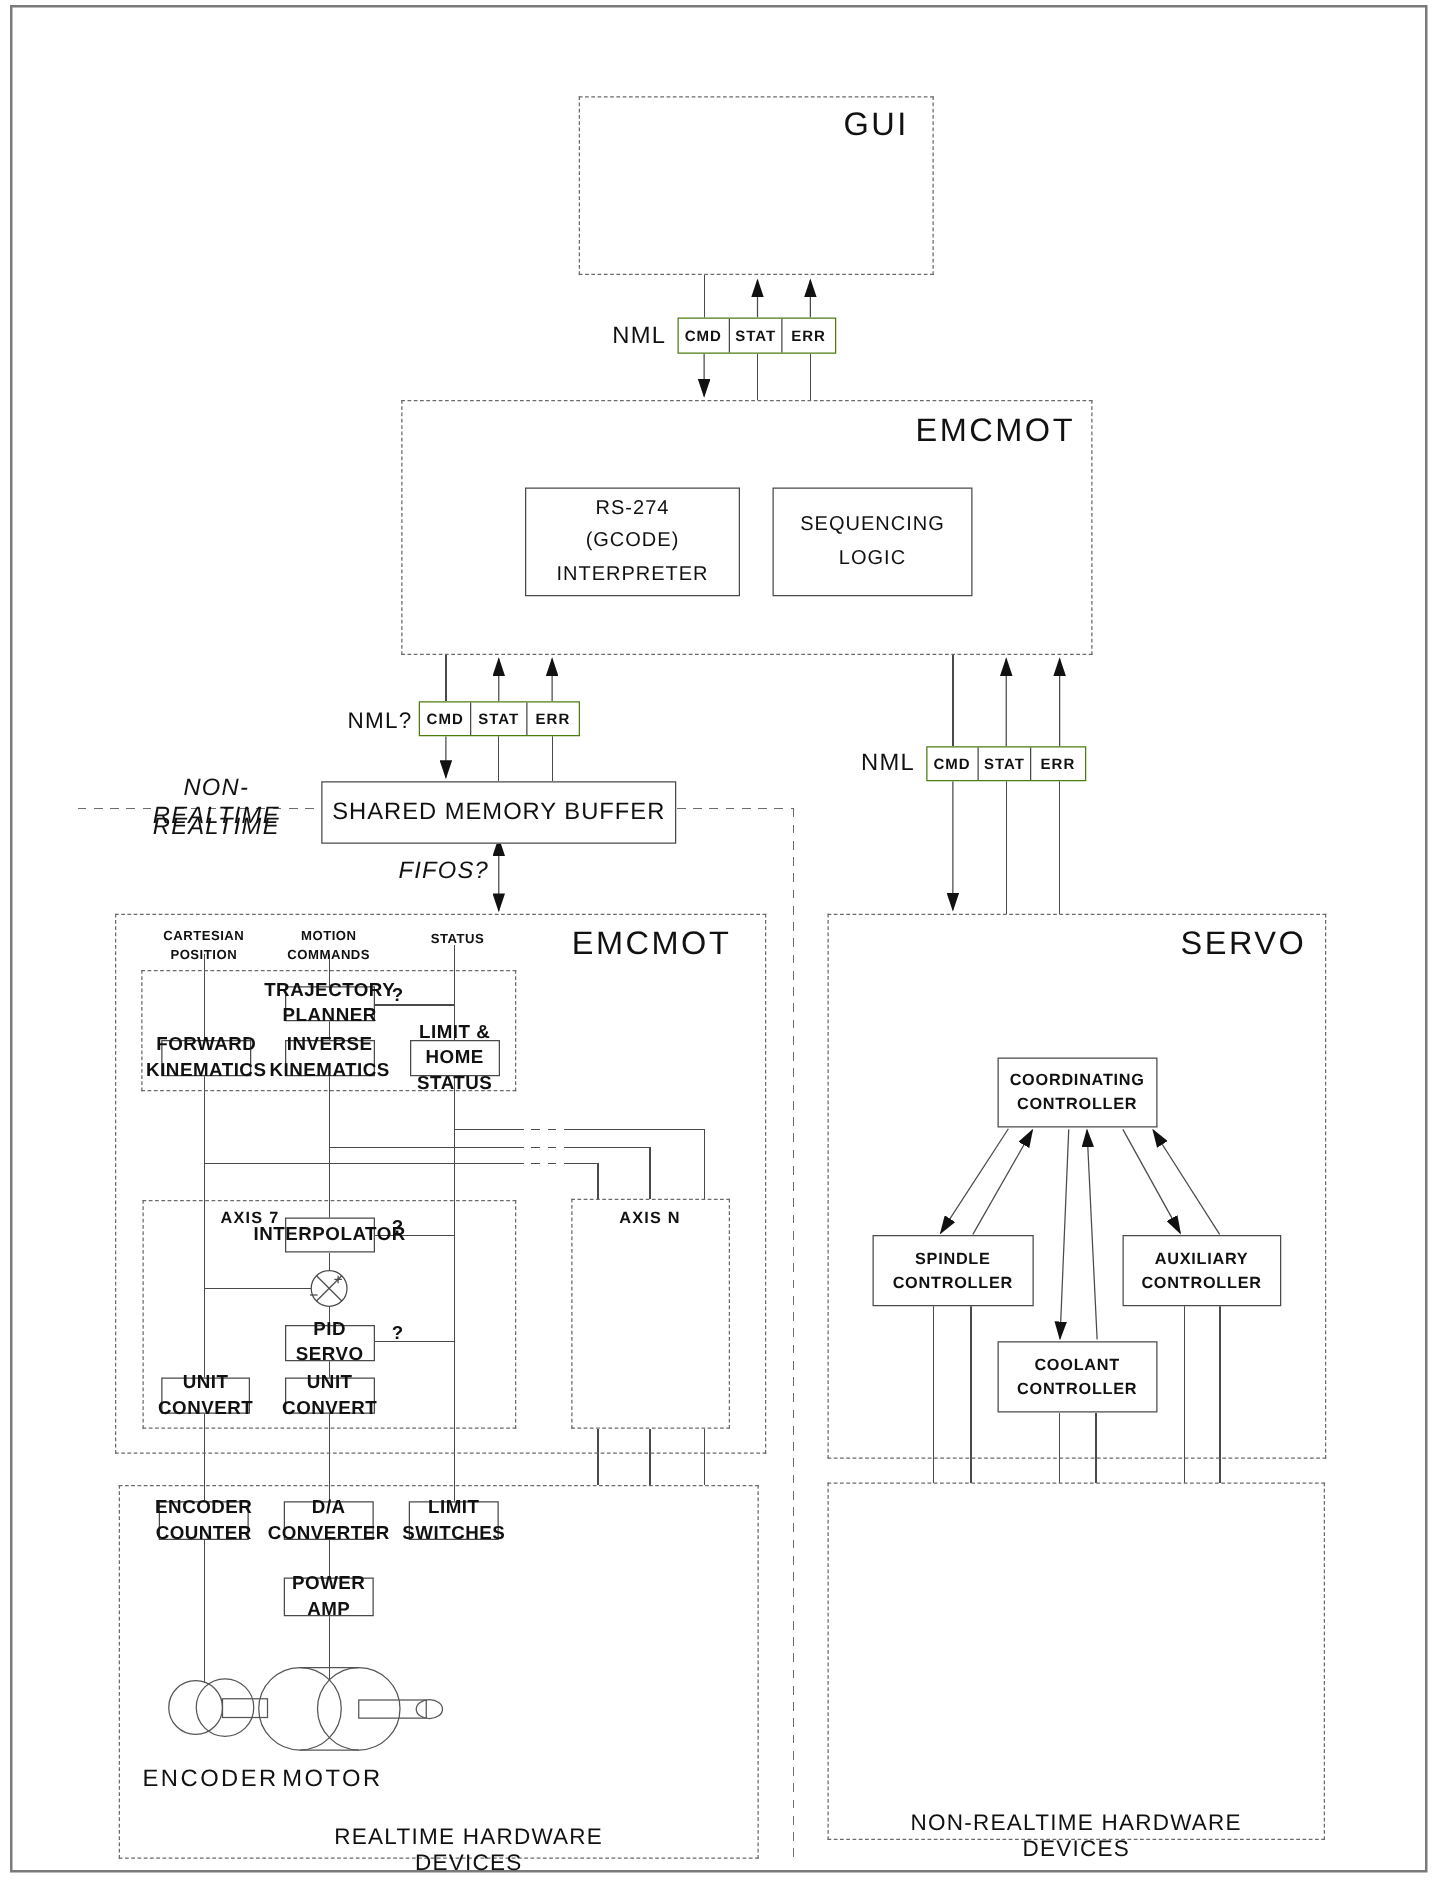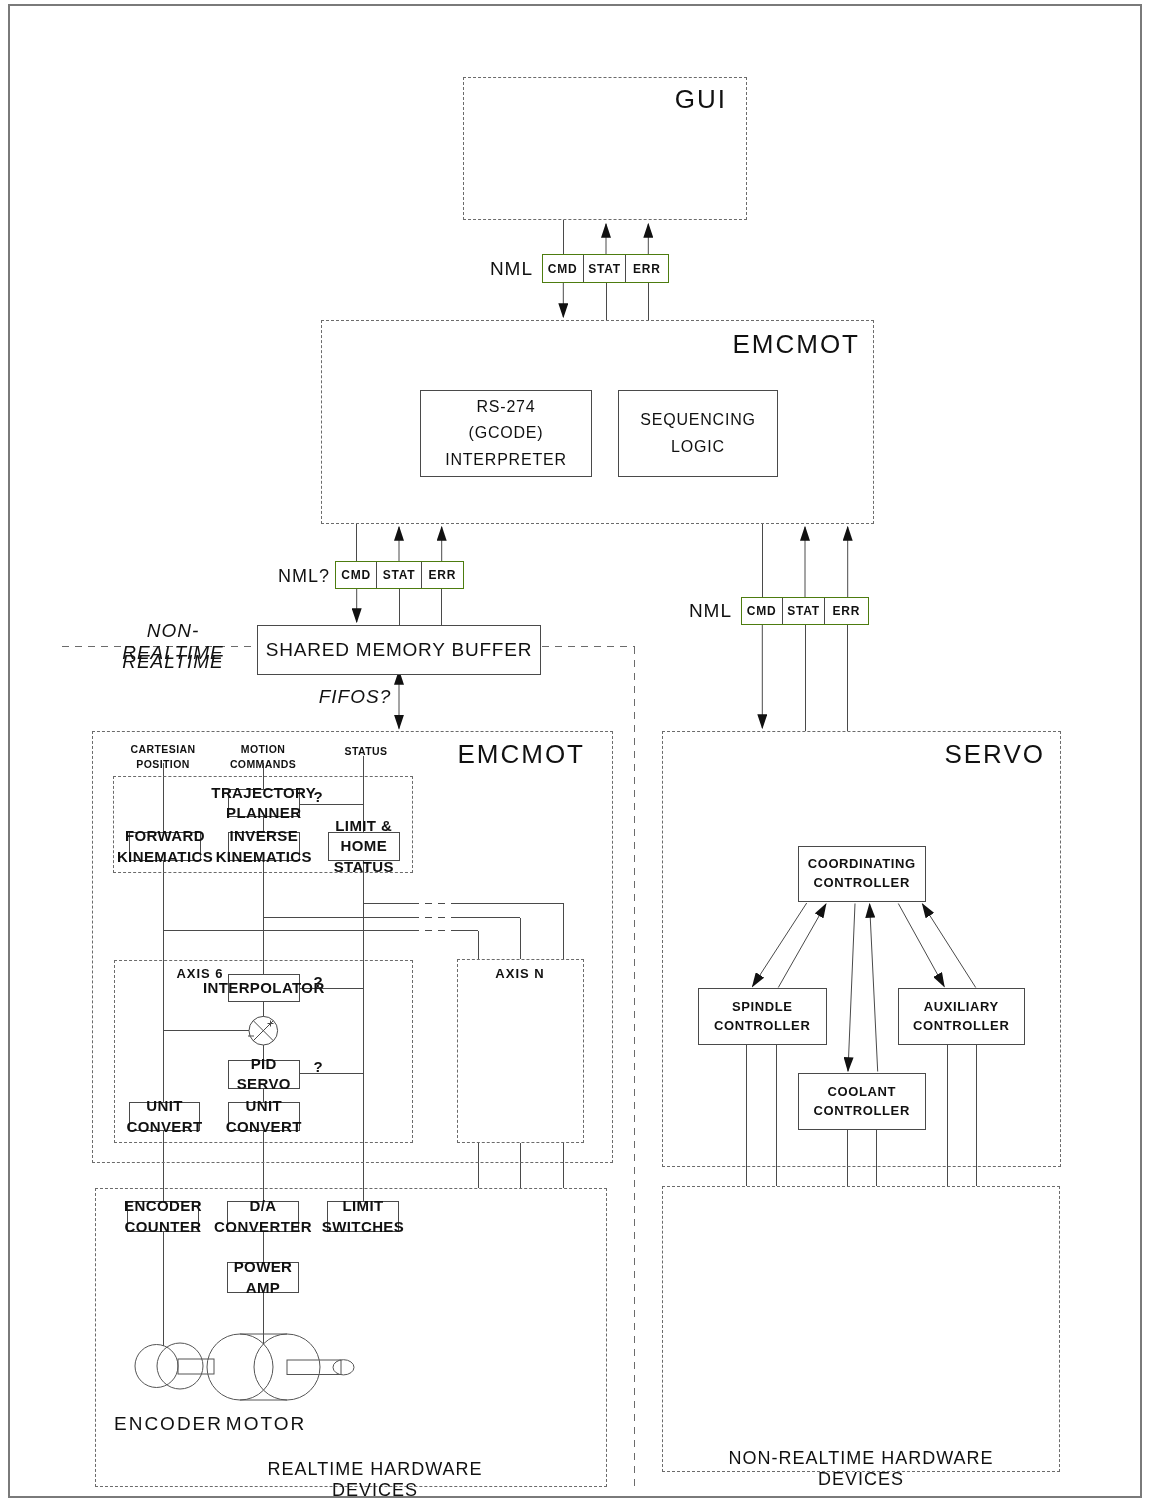--- a/index.html
+++ b/index.html
@@ -201,21 +201,21 @@
 
   <div class="bx sm" style="left:227.5px;top:789px;width:72.5px;height:28px">TRAJECTORY
 PLANNER</div>
   <div class="bx sm" style="left:129px;top:832px;width:72px;height:29px">FORWARD
 KINEMATICS</div>
   <div class="bx sm" style="left:227.5px;top:832px;width:72.5px;height:29px">INVERSE
 KINEMATICS</div>
   <div class="bx sm" style="left:328px;top:832px;width:71.5px;height:29px">LIMIT &amp; HOME
 STATUS</div>
 
-  <div class="lbl axis-label" style="left:150px;top:966px;width:100px">AXIS 6</div>
+  <div class="lbl axis-label" style="left:150px;top:966px;width:100px">AXIS 7</div>
   <div class="lbl axis-label" style="left:470px;top:966px;width:100px">AXIS N</div>
 
   <div class="bx sm" style="left:228px;top:974px;width:71.5px;height:28px">INTERPOLATOR</div>
   <div class="bx sm" style="left:228px;top:1060px;width:71.5px;height:28.5px">PID
 SERVO</div>
   <div class="bx sm" style="left:129px;top:1102px;width:71px;height:29px">UNIT
 CONVERT</div>
   <div class="bx sm" style="left:228px;top:1102px;width:71.5px;height:29px">UNIT
 CONVERT</div>
 

